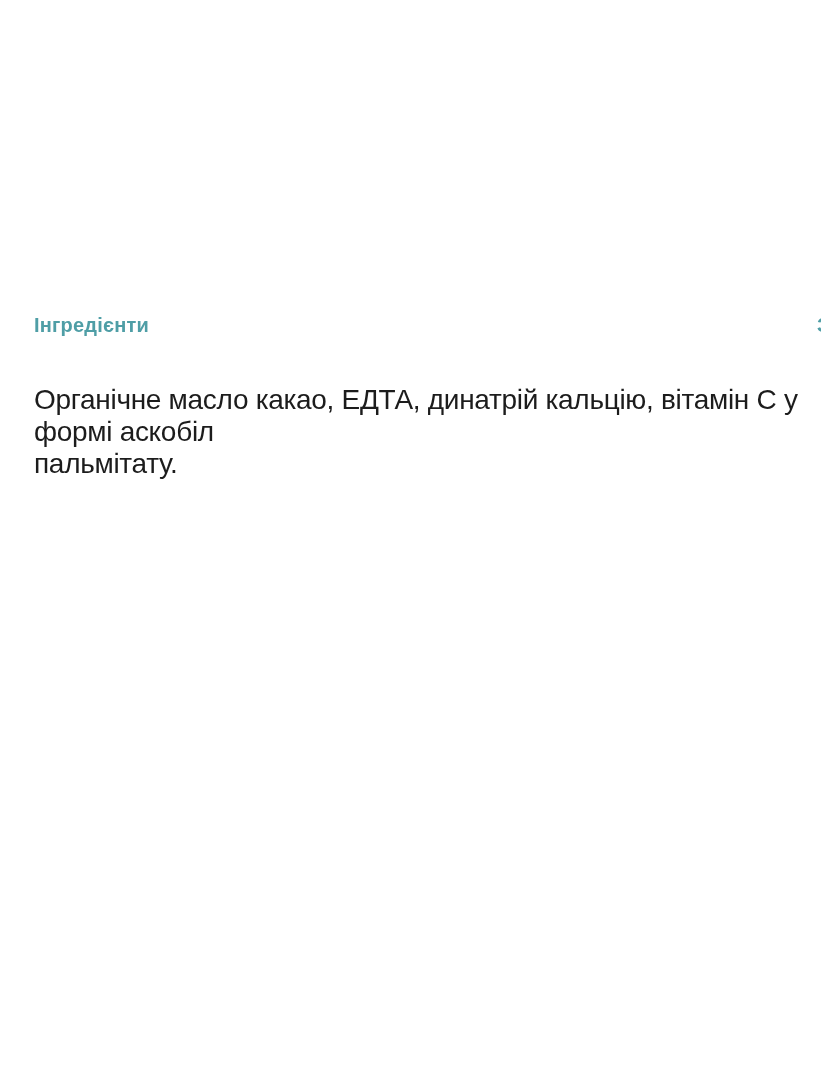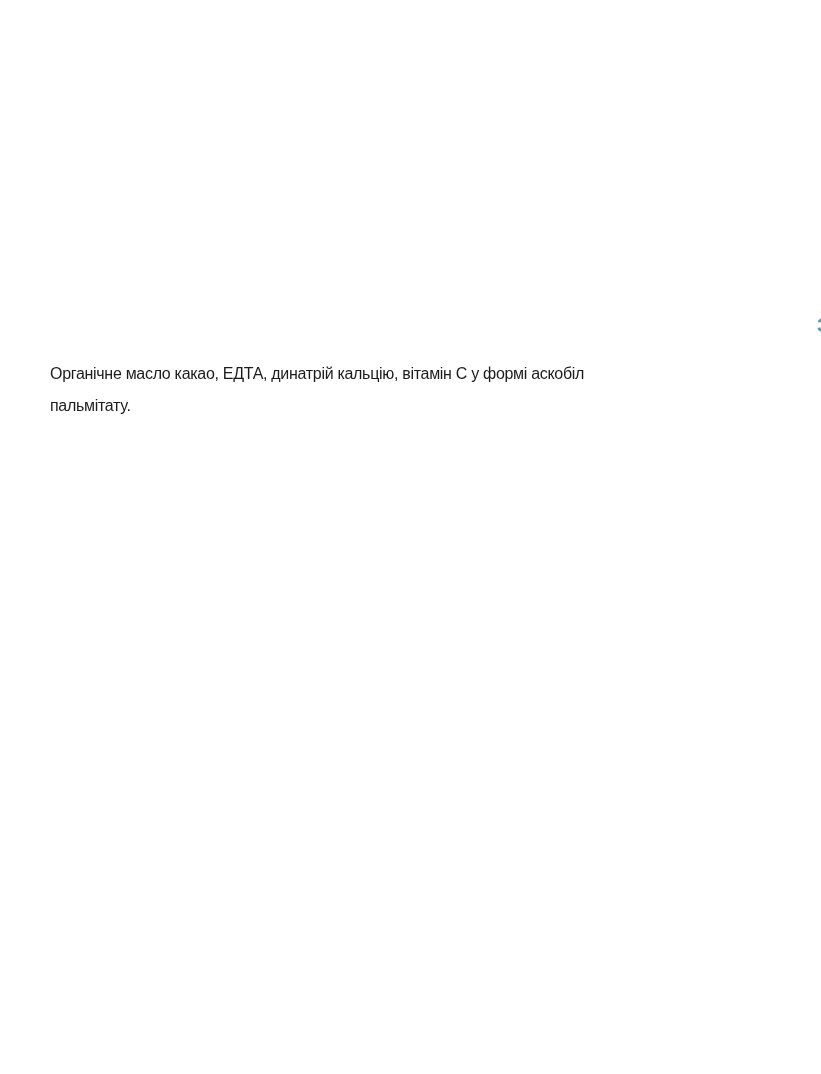--- a/index.html
+++ b/index.html
@@ -22,23 +22,23 @@
   }
   .section-heading {
     margin: 0;
     font-size: 20px;
     line-height: 26px;
     font-weight: 700;
     letter-spacing: 0.2px;
     color: #4f9ea6;
   }
   .body-paragraph {
-    margin: 16px;
+    margin: 0;
     color: #1c1c1c;
-    font-size: 16px;
+    font-size: 28px;
     line-height: 32px;
     font-weight: 400;
     letter-spacing: -0.3px;
     white-space: pre-line;
   }
   .para-1 { margin-top: 46px; }
   .para-2 { margin-top: 31px; }
   .para-3 { margin-top: 28px; }
   
   .clipped-heading {
@@ -50,20 +50,21 @@
     line-height: 26px;
     font-weight: 700;
     color: #4f9ea6;
     overflow: hidden;
   }
 </style>
 </head>
 <body>
 
 <section class="content">
+  <h2 class="section-heading">Інгредієнти</h2>
 
   <p class="body-paragraph para-1">Органічне масло какао, ЕДТА, динатрій кальцію, вітамін С у формі аскобіл
 пальмітату.</p>
 
 
 </section>
 
 <div class="clipped-heading">З</div>
 
 </body></html>

